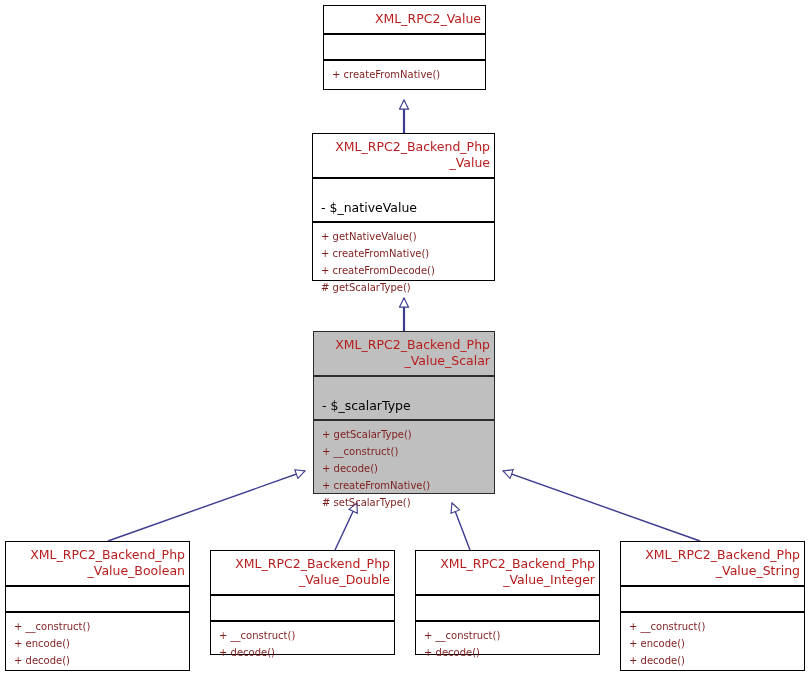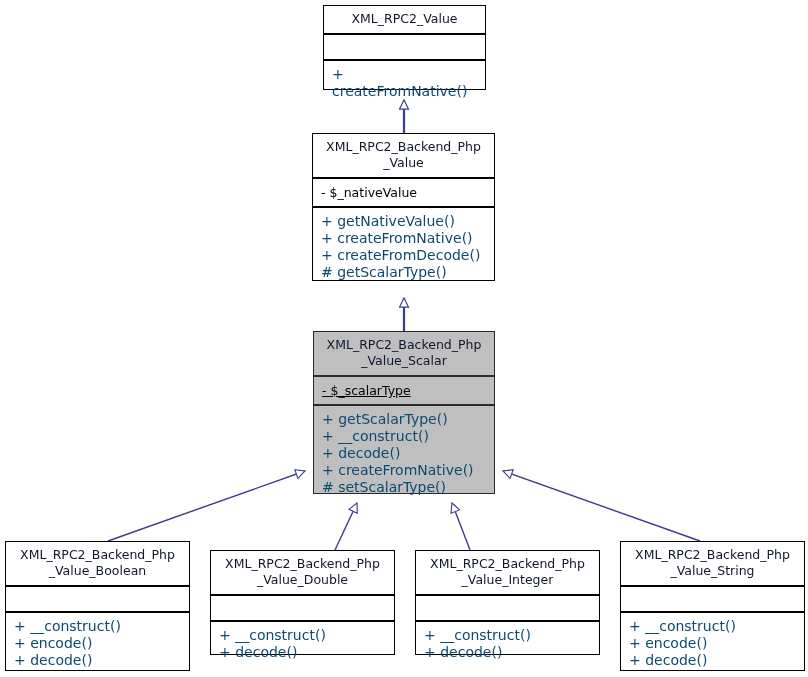--- a/index.html
+++ b/index.html
@@ -21,54 +21,53 @@
     border: 1px solid #000000;
     background: #ffffff;
     display: flex;
     flex-direction: column;
   }
   .uml-class.highlight {
     background: #bfbfbf;
     border: 1px solid #2b2b2b;
   }
   .uml-name {
-    text-align: center;
+    text-align: right;
     font-size: 12.5px;
-    color: #0f172a;
+    color: #b91c1c;
     line-height: 16px;
     padding: 5px 4px 6px 4px;
     white-space: pre-line;
     border-bottom: 2px solid #000000;
     flex: 0 0 auto;
   }
   .uml-class.highlight .uml-name {
     border-bottom: 2px solid #2b2b2b;
   }
   .uml-attrs {
     font-size: 12.5px;
     color: #000000;
     line-height: 17px;
-    padding: 5px 8px 5px 8px;
+    padding: 20px 8px 5px 8px;
     border-bottom: 2px solid #000000;
     white-space: pre-line;
     min-height: 16px;
     flex: 0 0 auto;
     box-sizing: border-box;
   }
   .uml-class.highlight .uml-attrs {
     border-bottom: 2px solid #2b2b2b;
-    text-decoration: underline;
   }
   .uml-attrs.empty {
     padding: 0;
     height: 26px;
   }
   .uml-ops {
-    font-size: 14px;
-    color: #0c4a6e;
+    font-size: 10px;
+    color: #7f1d1d;
     line-height: 17px;
     padding: 5px 8px 6px 8px;
     white-space: pre-line;
     flex: 1 1 auto;
   }
   #edges {
     position: absolute;
     left: 0;
     top: 0;
     width: 808px;

